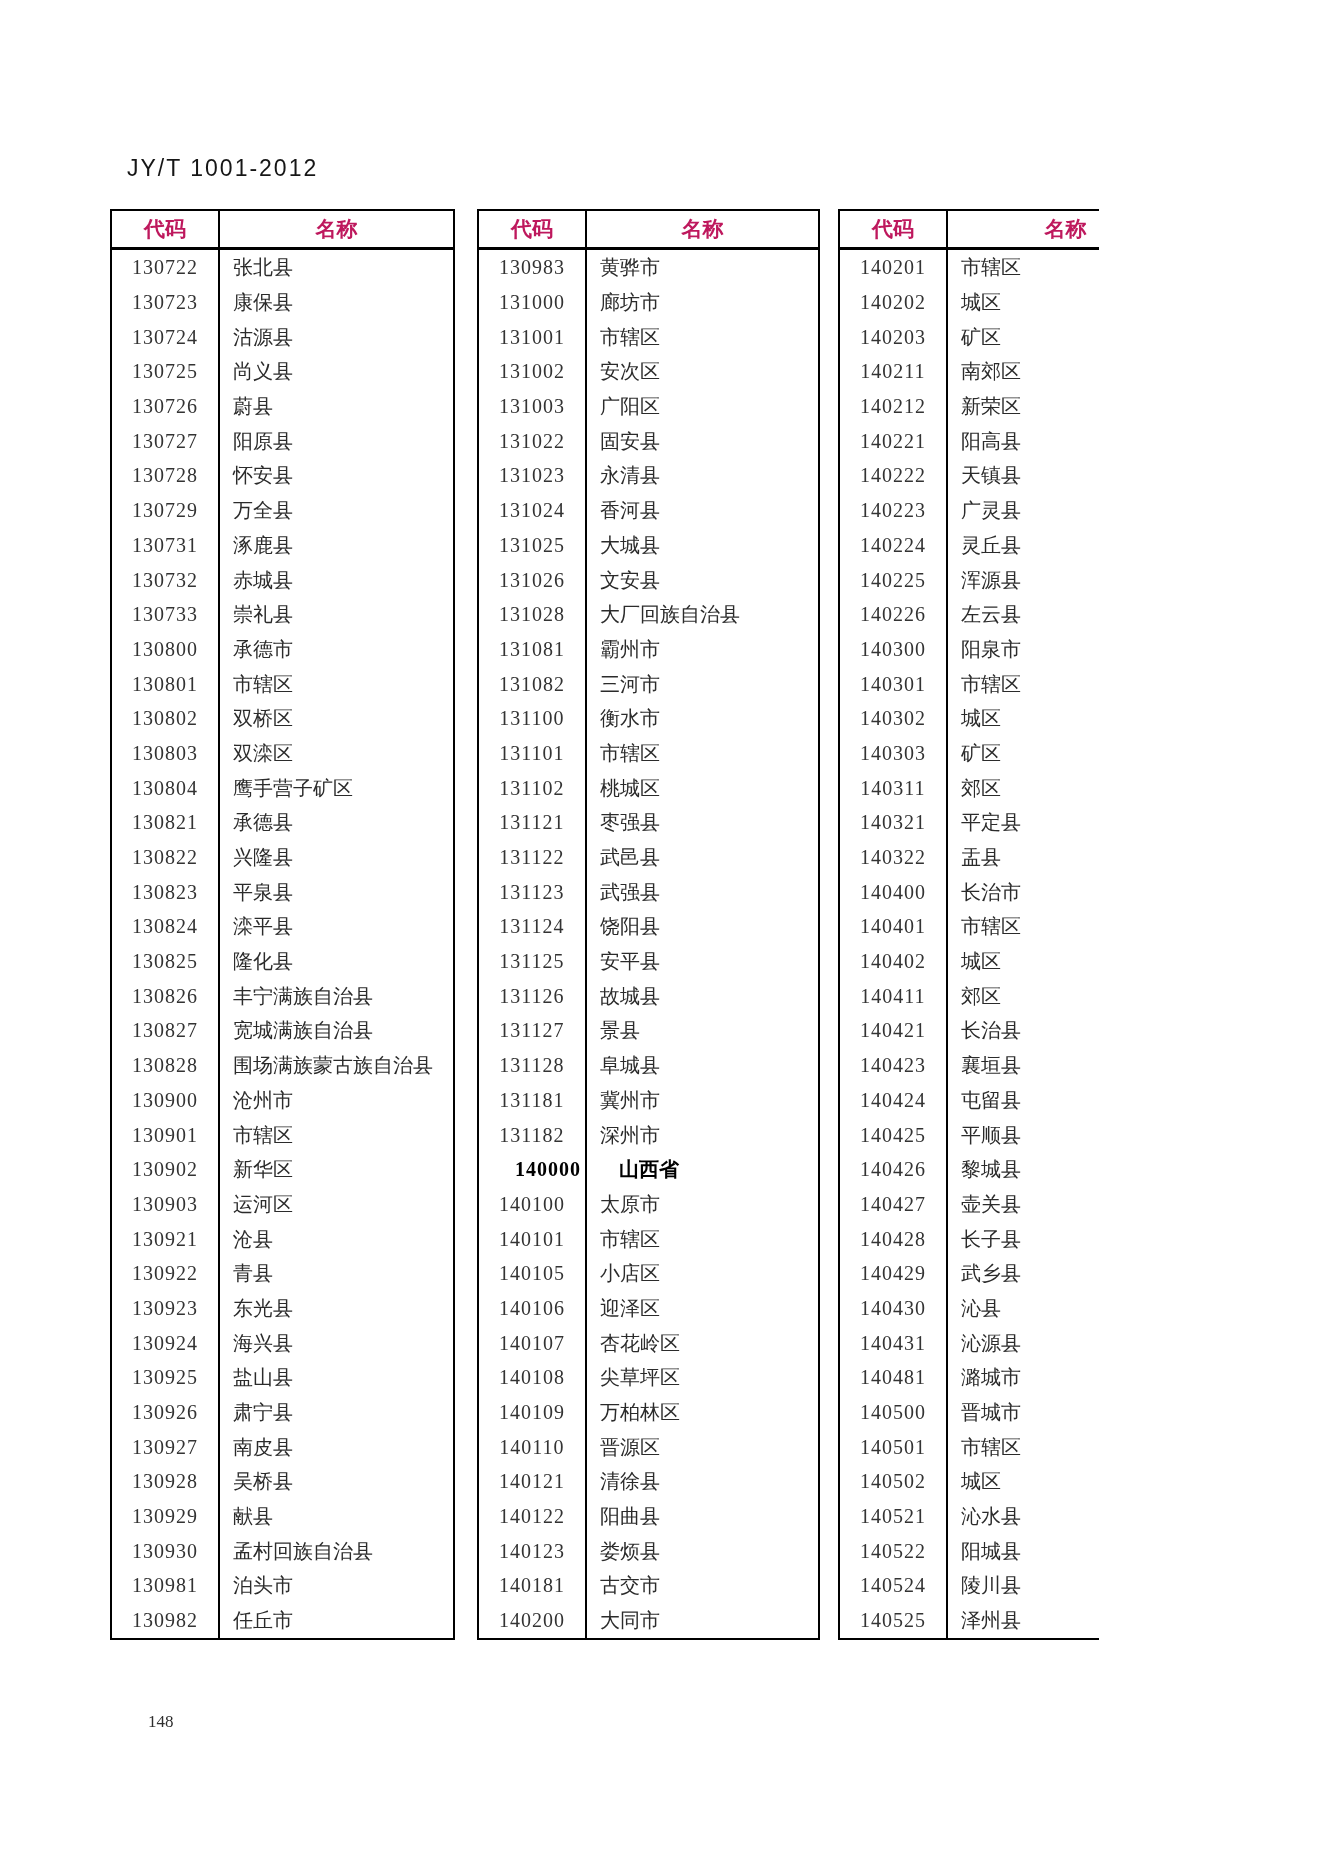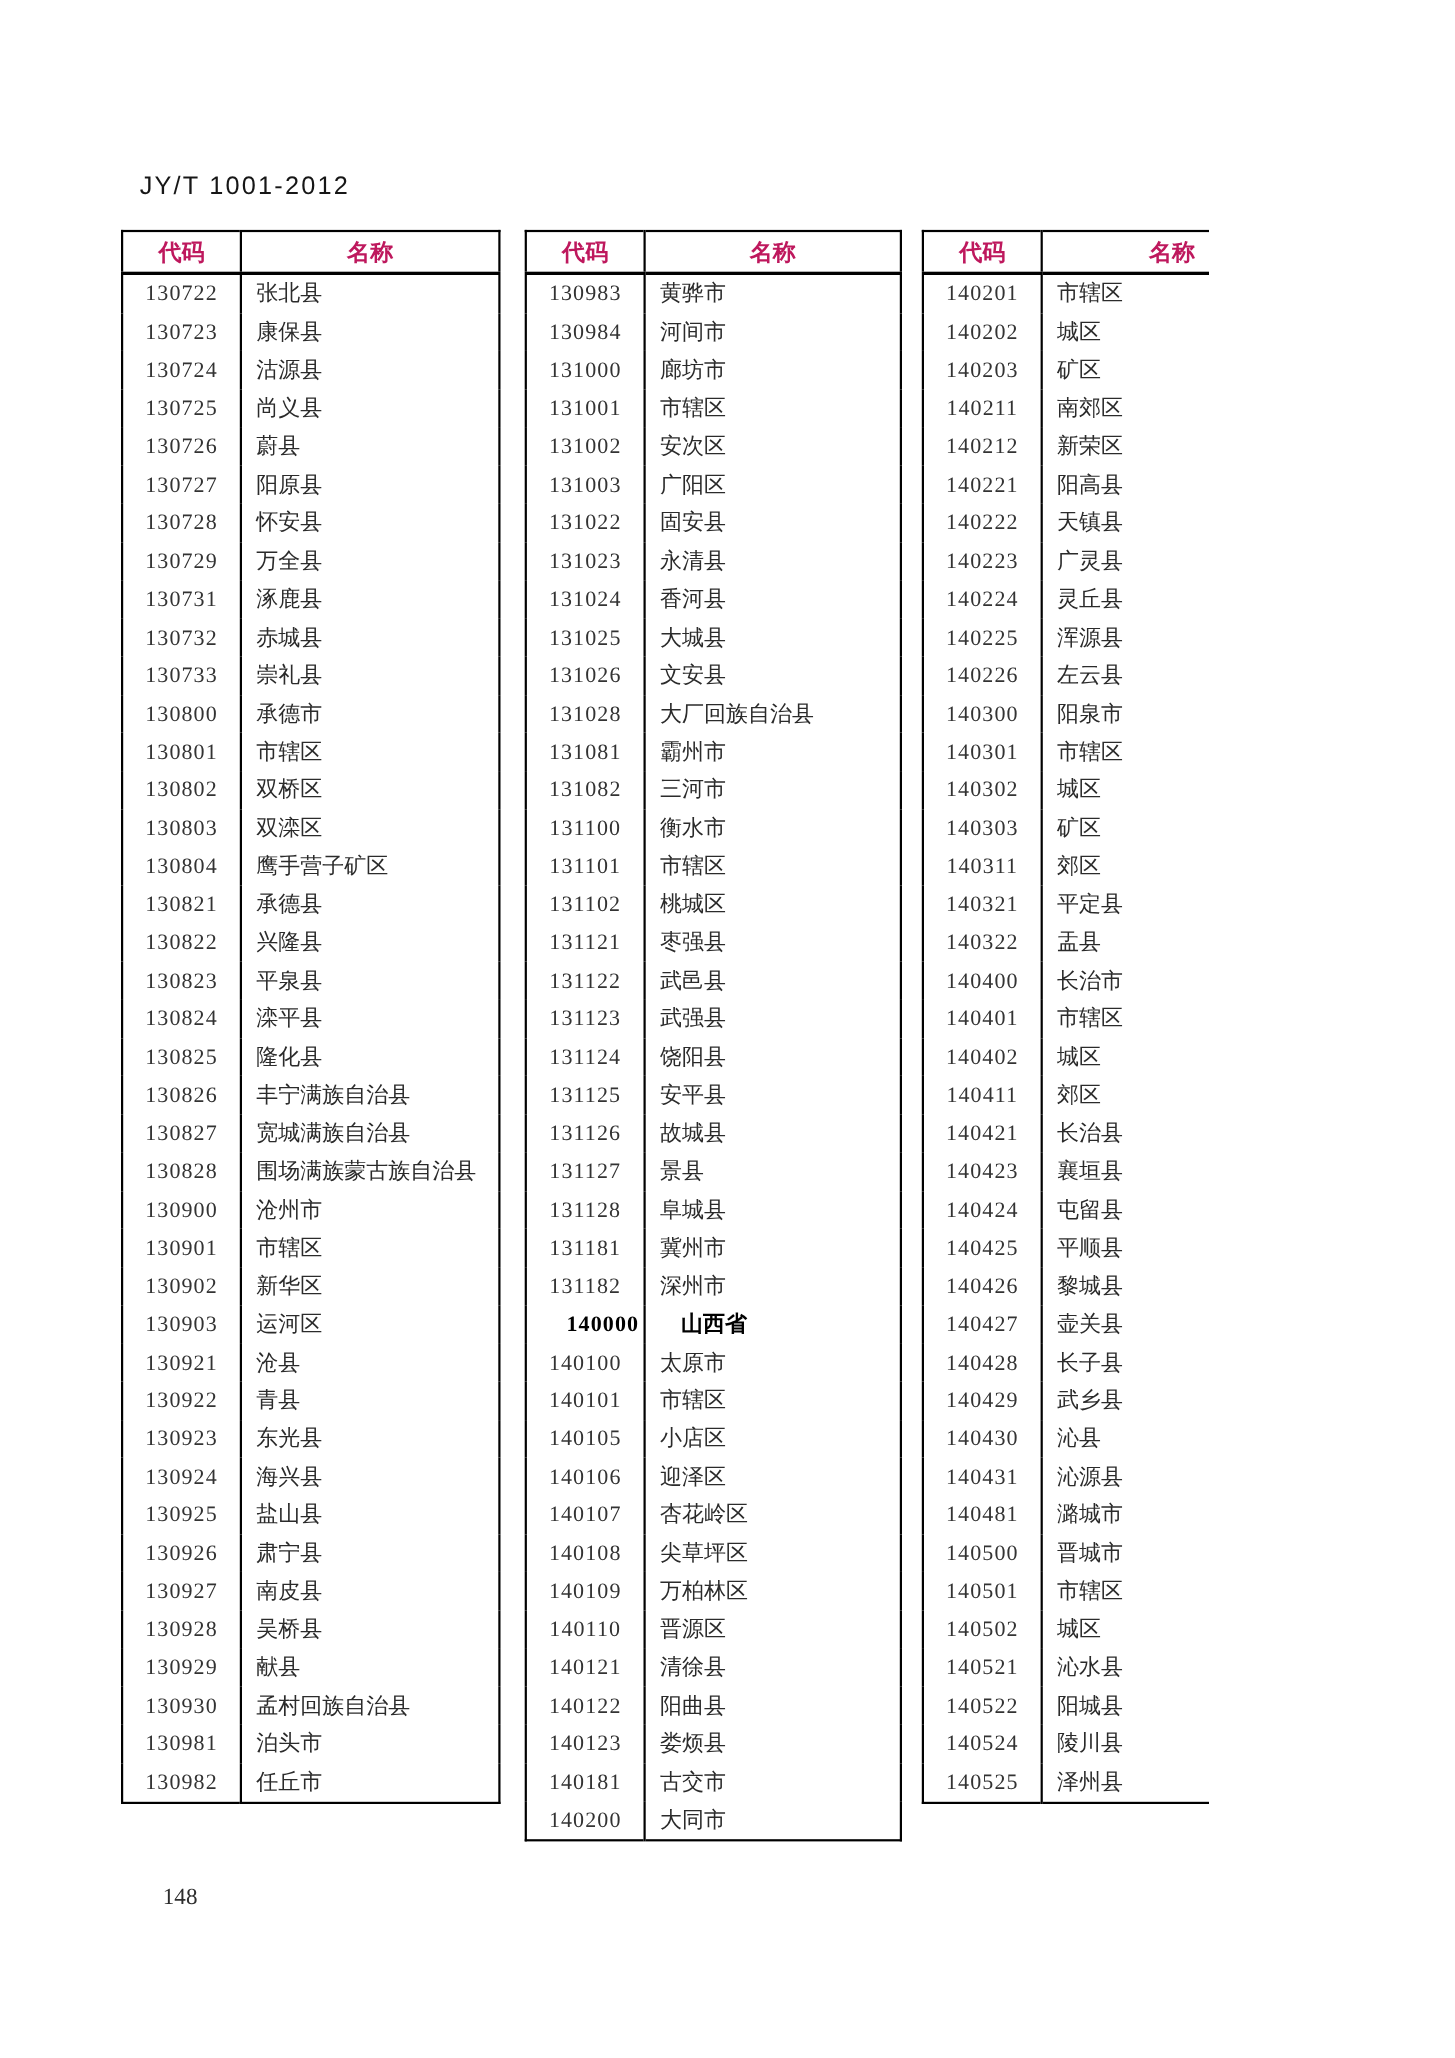--- a/index.html
+++ b/index.html
@@ -80,21 +80,21 @@
   }
   table.code-table tr.bold-row td {
     font-weight: bold;
     color: #000000;
     padding-left: 32px;
   }
   .page-number {
     position: absolute;
     left: 148px;
     top: 1712px;
-    font-size: 21px;
+    font-size: 17px;
     color: #2e2e2e;
   }
 </style>
 </head>
 <body>
 
 <div class="page">
 
   <div class="doc-code">JY/T 1001-2012</div>
 
@@ -277,24 +277,20 @@
           <th class="code-col">代码</th>
           <th class="name-col">名称</th>
         </tr>
       </thead>
       <tbody>
           <tr>
             <td class="code-cell">130983</td>
             <td class="name-cell">黄骅市</td>
           </tr>
           <tr>
-            <td class="code-cell">130984</td>
-            <td class="name-cell">河间市</td>
-          </tr>
-          <tr>
             <td class="code-cell">131000</td>
             <td class="name-cell">廊坊市</td>
           </tr>
           <tr>
             <td class="code-cell">131001</td>
             <td class="name-cell">市辖区</td>
           </tr>
           <tr>
             <td class="code-cell">131002</td>
             <td class="name-cell">安次区</td>

